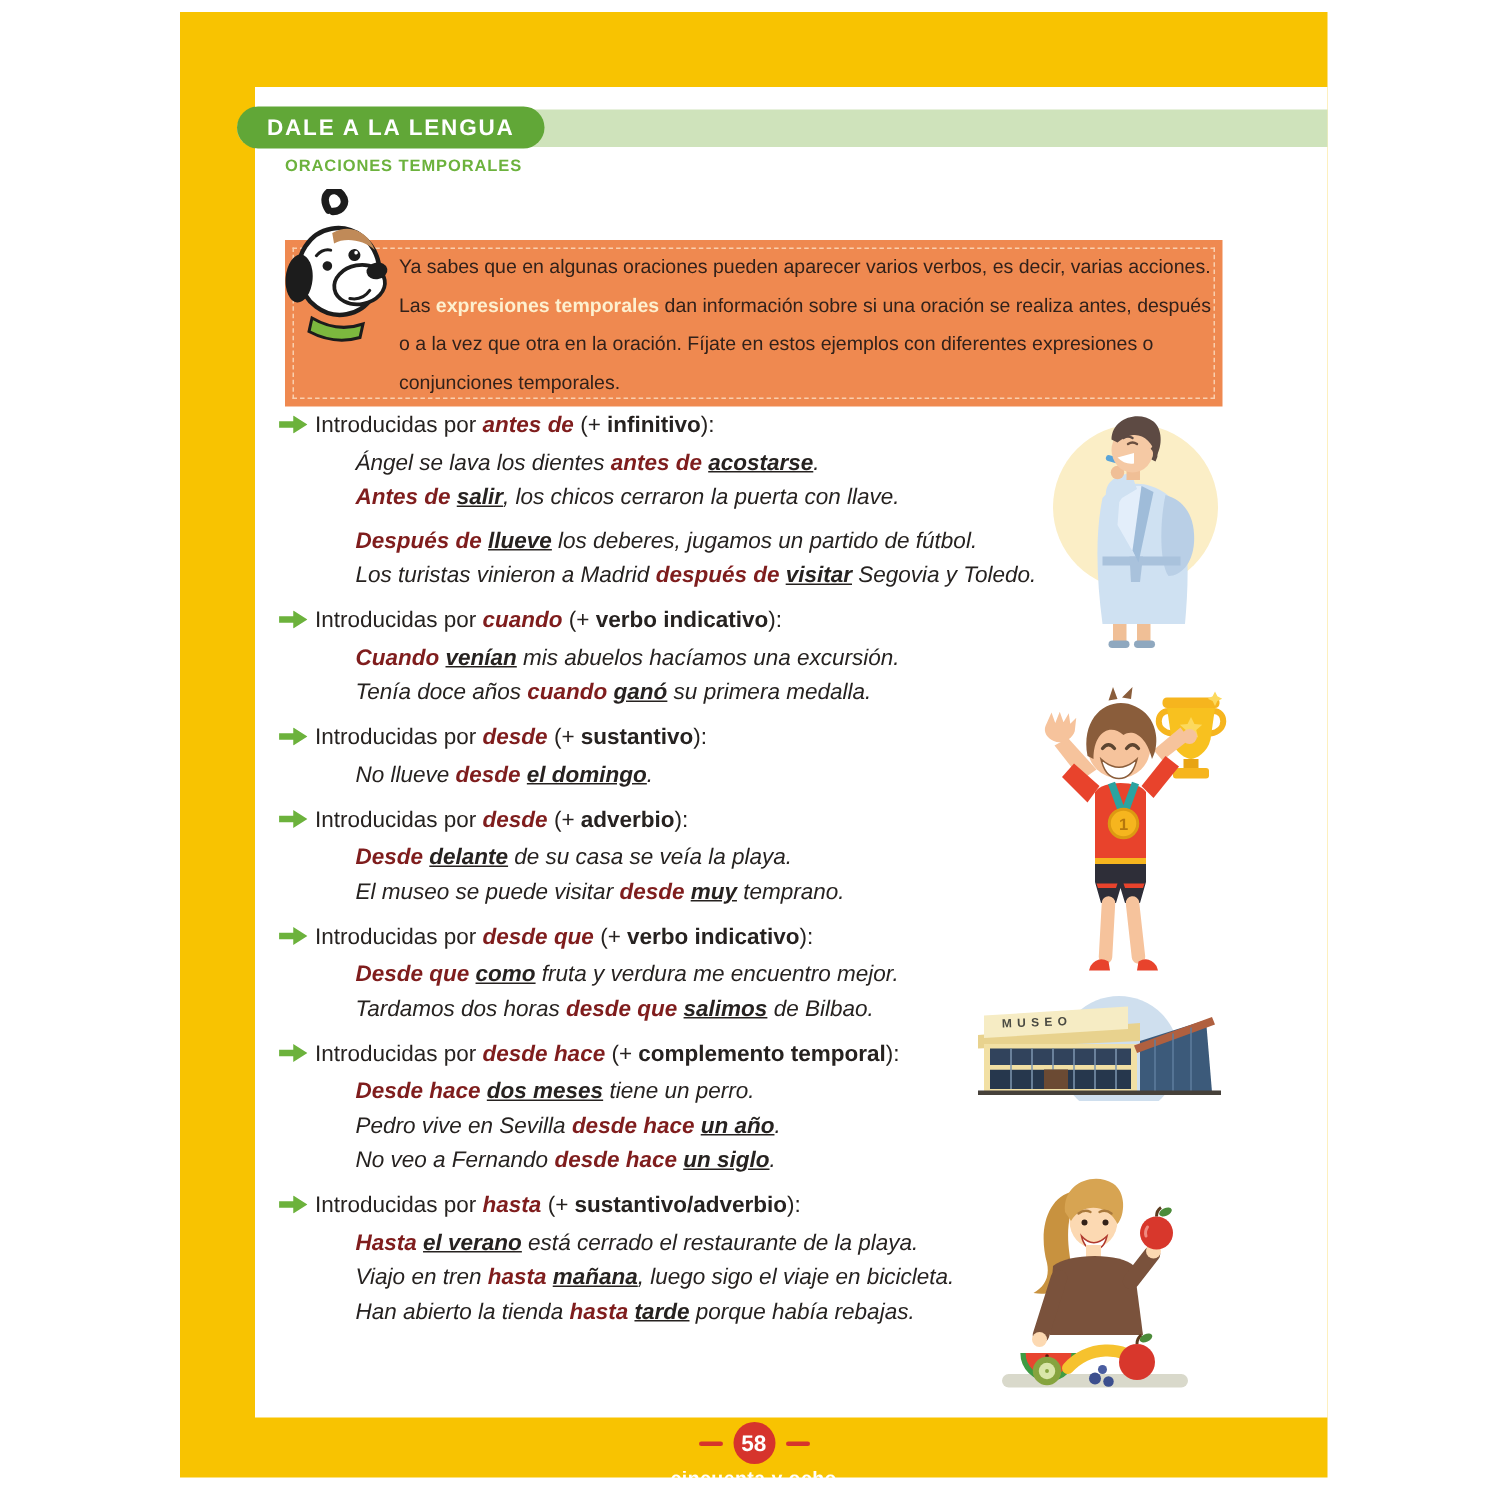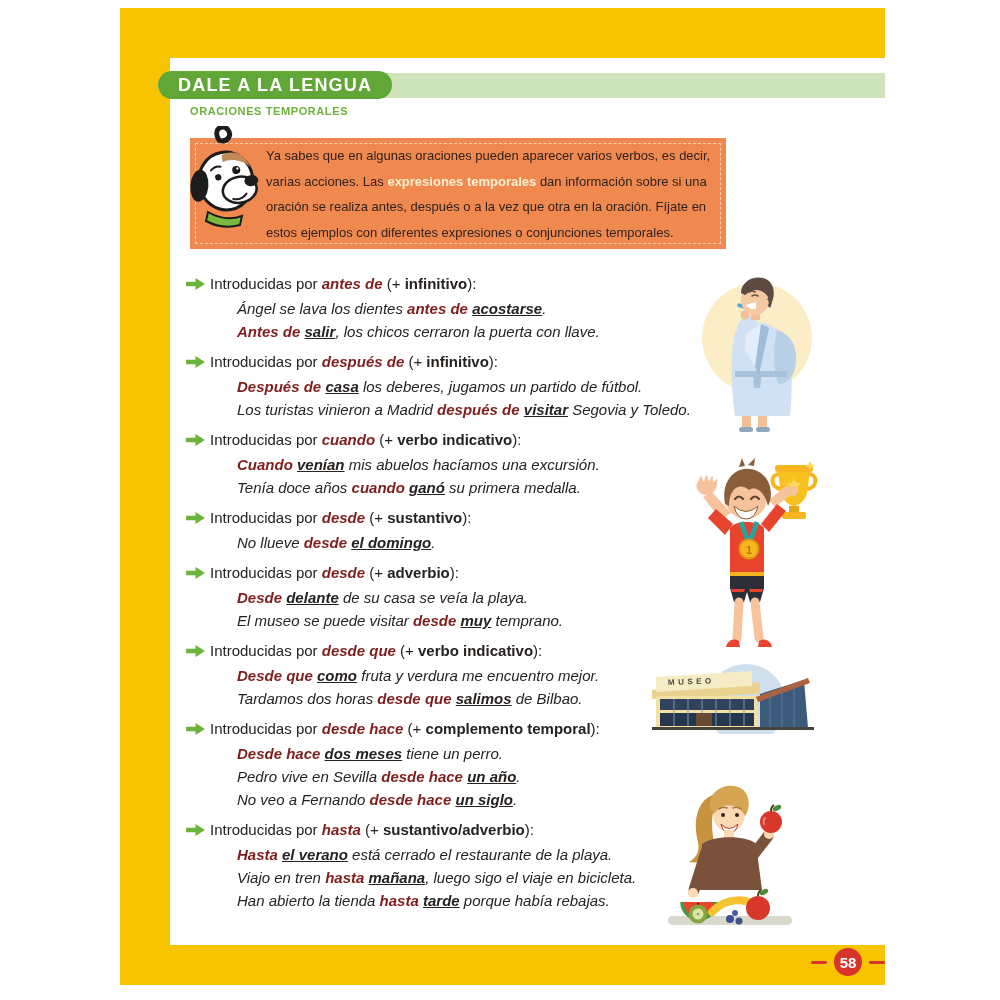--- a/index.html
+++ b/index.html
@@ -4,25 +4,25 @@
 <style>
   html,body{margin:0;padding:0;background:#ffffff;width:1000px;height:1000px;position:relative;
     font-family:"Liberation Sans",sans-serif;color:#262220;-webkit-font-smoothing:antialiased;}
   .frame-yellow{position:absolute;left:120px;top:8px;width:765px;height:977px;background:#f8c301;}
   .content-panel{position:absolute;left:170px;top:58px;width:715px;height:887px;background:#ffffff;}
 
   .banner-bar{position:absolute;left:158px;top:73px;width:727px;height:25px;background:#cfe3bb;
     border-radius:13px 0 0 13px;}
   .banner-pill{position:absolute;left:158px;top:71px;height:28px;background:#61a737;border-radius:14px;
     display:inline-flex;align-items:center;padding:0 20px;color:#ffffff;font-weight:bold;
-    font-size:18px;letter-spacing:1.2px;z-index:2;}
+    font-size:15px;letter-spacing:1.2px;z-index:2;}
   .page-title{position:absolute;left:190px;top:105px;font-size:11px;font-weight:bold;color:#6cb23d;
     letter-spacing:.6px;}
 
-  .intro-box{position:absolute;left:190px;top:138px;width:536px;height:111px;background:#ef8950;}
+  .intro-box{position:absolute;left:190px;top:160px;width:625px;height:111px;background:#ef8950;}
   .intro-border{position:absolute;left:5px;top:5px;right:5px;bottom:5px;border:1px dashed #f9cfae;pointer-events:none;}
   .intro-text{position:absolute;left:76px;top:5px;right:4px;font-size:13px;line-height:25.5px;color:#31211a;}
   .s-hl{color:#fdf0cf;font-weight:bold;}
 
   .dog{position:absolute;left:186px;top:126px;width:80px;height:106px;z-index:3;}
 
   .sections{position:absolute;left:186px;top:271px;width:545px;}
   .section{margin-bottom:5.6px;}
   .sec-header{font-size:15px;line-height:26px;white-space:nowrap;}
   .arrow-icon{display:inline-block;width:19px;height:12px;margin-right:5px;vertical-align:-1px;}
@@ -34,21 +34,21 @@
   .s-kw{color:#7f1d1d;font-weight:bold;font-style:italic;}
 
   .illus{position:absolute;}
   .illus svg{display:block;width:100%;height:100%;}
   .il-man{left:695px;top:272px;width:120px;height:163px;}
   .il-boy{left:683px;top:458px;width:135px;height:193px;}
   .il-museum{left:648px;top:652px;width:170px;height:82px;}
   .il-woman{left:652px;top:778px;width:155px;height:158px;}
 
   .footer{position:absolute;left:120px;top:948px;width:765px;text-align:center;}
-  .footer-line{display:flex;align-items:center;justify-content:flex-end;gap:7px;}
+  .footer-line{display:flex;align-items:center;justify-content:center;gap:7px;}
   .footer-dash{width:16px;height:3px;background:#d6342c;border-radius:2px;}
   .page-circle{width:28px;height:28px;border-radius:50%;background:#d6342c;color:#fff;font-weight:bold;
     font-size:15px;display:flex;align-items:center;justify-content:center;}
   .footer-words{color:#ffffff;font-size:13px;font-weight:bold;margin-top:2px;letter-spacing:.3px;}
 </style>
 </head>
 <body>
 
 <div class="frame-yellow"></div>
 <div class="content-panel"></div>
@@ -84,24 +84,21 @@
 
 <div class="sections">
     <div class="section">
       <div class="sec-header"><svg class="arrow-icon" viewBox="0 0 22 14">
           <path d="M0 4.5 h11 V0 l11 7 -11 7 V9.5 H0 z" fill="#6cb23c"></path>
         </svg><span class="s-n">Introducidas por </span><span class="s-kw">antes de</span><span class="s-n"> (+ </span><span class="s-b">infinitivo</span><span class="s-n">):</span></div>
       <div class="example"><span class="s-i">Ángel se lava los dientes </span><span class="s-kw">antes de </span><span class="s-bi">acostarse</span><span class="s-i">.</span></div>
       <div class="example"><span class="s-kw">Antes de </span><span class="s-bi">salir</span><span class="s-i">, los chicos cerraron la puerta con llave.</span></div>
     </div>
     <div class="section">
-      <div class="sec-header"><svg class="arrow-icon" viewBox="0 0 22 14">
-          <path d="M0 4.5 h11 V0 l11 7 -11 7 V9.5 H0 z" fill="#6cb23c"></path>
-        </svg><span class="s-n">Introducidas por </span><span class="s-kw">después de</span><span class="s-n"> (+ </span><span class="s-b">infinitivo</span><span class="s-n">):</span></div>
-      <div class="example"><span class="s-kw">Después de </span><span class="s-bi">casa</span><span class="s-i"> los deberes, jugamos un partido de fútbol.</span></div>
+      <div class="example"><span class="s-kw">Después de </span><span class="s-bi">llueve</span><span class="s-i"> los deberes, jugamos un partido de fútbol.</span></div>
       <div class="example"><span class="s-i">Los turistas vinieron a Madrid </span><span class="s-kw">después de </span><span class="s-bi">visitar</span><span class="s-i"> Segovia y Toledo.</span></div>
     </div>
     <div class="section">
       <div class="sec-header"><svg class="arrow-icon" viewBox="0 0 22 14">
           <path d="M0 4.5 h11 V0 l11 7 -11 7 V9.5 H0 z" fill="#6cb23c"></path>
         </svg><span class="s-n">Introducidas por </span><span class="s-kw">cuando</span><span class="s-n"> (+ </span><span class="s-b">verbo indicativo</span><span class="s-n">):</span></div>
       <div class="example"><span class="s-kw">Cuando </span><span class="s-bi">venían</span><span class="s-i"> mis abuelos hacíamos una excursión.</span></div>
       <div class="example"><span class="s-i">Tenía doce años </span><span class="s-kw">cuando </span><span class="s-bi">ganó</span><span class="s-i"> su primera medalla.</span></div>
     </div>
     <div class="section">
@@ -279,13 +276,14 @@
   </g>
 </svg>
 </div>
 
 <div class="footer">
   <div class="footer-line">
     <span class="footer-dash"></span>
     <span class="page-circle">58</span>
     <span class="footer-dash"></span>
   </div>
+  <div class="footer-words">cincuenta y ocho</div>
 </div>
 
 </body></html>

